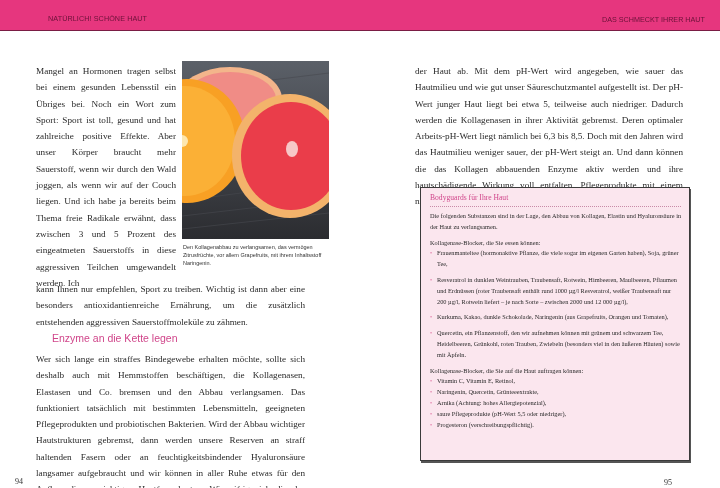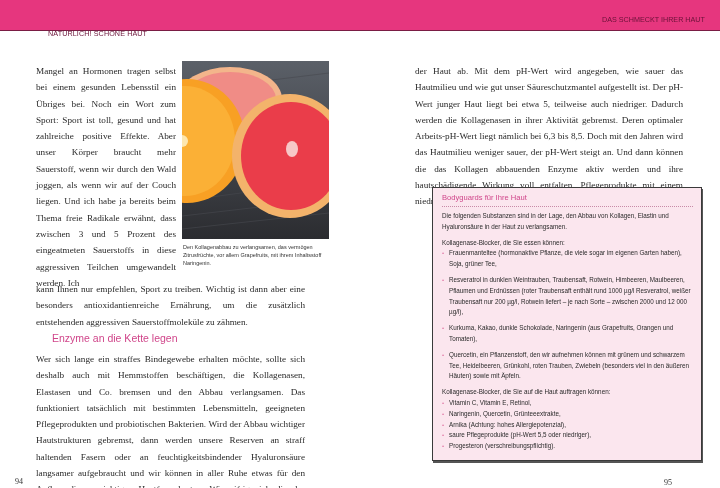--- a/index.html
+++ b/index.html
@@ -1,32 +1,32 @@
 <!DOCTYPE html>
 <html><head>
 <meta charset="utf-8">
 <style>
   html, body { margin:0; padding:0; }
   body { width:720px; height:488px; background:#ffffff; position:relative; overflow:hidden; font-family:"Liberation Serif", serif; color:#2a2a2a; }
   .header-band { position:absolute; left:0; top:0; width:720px; height:30px; background:#e6367e; border-bottom:1px solid #7a1d44; }
-  .header-left { position:absolute; left:36px; top:29px; font-family:"Liberation Sans", sans-serif; font-size:7.2px; color:#6a1238; letter-spacing:0.1px;padding-left:12px; }
+  .header-left { position:absolute; left:36px; top:14px; font-family:"Liberation Sans", sans-serif; font-size:7.2px; color:#6a1238; letter-spacing:0.1px;padding-left:12px; }
   .header-right { position:absolute; left:590px; top:15px; font-family:"Liberation Sans", sans-serif; font-size:7.2px; color:#6a1238;margin-left:12px; }
   .page { position:absolute; top:0; height:360px; }
   .page-left { left:0; width:360px; }
   .body-text { font-size:9.2px; line-height:16.3px; text-align:justify; }
   .col-narrow { position:absolute; left:36px; top:63px; width:140px; }
   .col-full-left { position:absolute; left:36px; top:281px; width:269px; }
   .section-heading { position:absolute; left:36px; top:332px; font-family:"Liberation Sans", sans-serif; font-size:10.5px; color:#d0458a;padding-left:16px; }
   .col-bottom-left { position:absolute; left:36px; top:351px; width:269px; }
   .photo { position:absolute; left:182px; top:61px; width:147px; height:178px; overflow:hidden; background:#3a3a3d; }
   .caption { position:absolute; left:183px; top:243px; width:150px; font-family:"Liberation Sans", sans-serif; font-size:5.5px; line-height:8px; color:#333; }
   .page-num-left { position:absolute; left:15px; top:477px; font-size:8px; color:#333; }
   .page-num-right { position:absolute; left:664px; top:478px; font-size:8px; color:#333; }
   .col-right-top { position:absolute; left:415px; top:63px; width:268px; }
-  .info-box { position:absolute; left:432px; top:187px; width:268px; height:272px; background:#fbe6ee; border:1.5px solid #3a3a3a; box-shadow:1px 2px 0 #555; font-family:Liberation Sans, sans-serif; color:#2a2a2a; }
+  .info-box { position:absolute; left:420px; top:187px; width:268px; height:272px; background:#fbe6ee; border:1.5px solid #3a3a3a; box-shadow:1px 2px 0 #555; font-family:Liberation Serif, serif; color:#2a2a2a; }
   .box-title { position:absolute; left:9px; top:5px; font-size:7.6px; color:#d0458a; }
   .box-rule { position:absolute; left:9px; top:18px; width:251px; border-top:1px dotted #c88aa7; }
   .box-body { position:absolute; left:9px; top:23px; width:252px; font-size:6.3px; line-height:10.8px; }
   .box-body p { margin:0 0 5px 0; }
   .box-body ul { margin:0 0 5px 0; padding:0; list-style:none; }
   .box-body li { position:relative; padding-left:7px; margin-bottom:5px; }
   .box-body ul.tight li { margin-bottom:0; }
   .bullet { position:absolute; left:0; top:0; color:#e07aa6; font-size:6px; }
 </style>
 </head>

